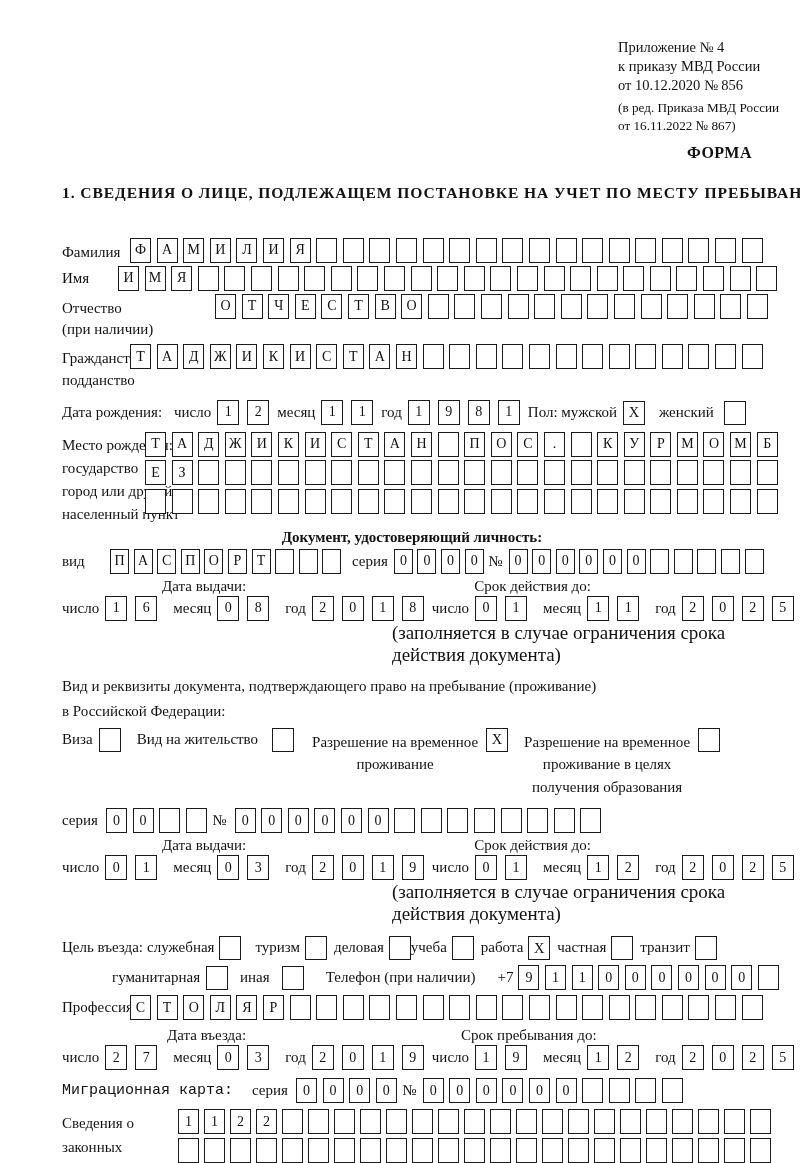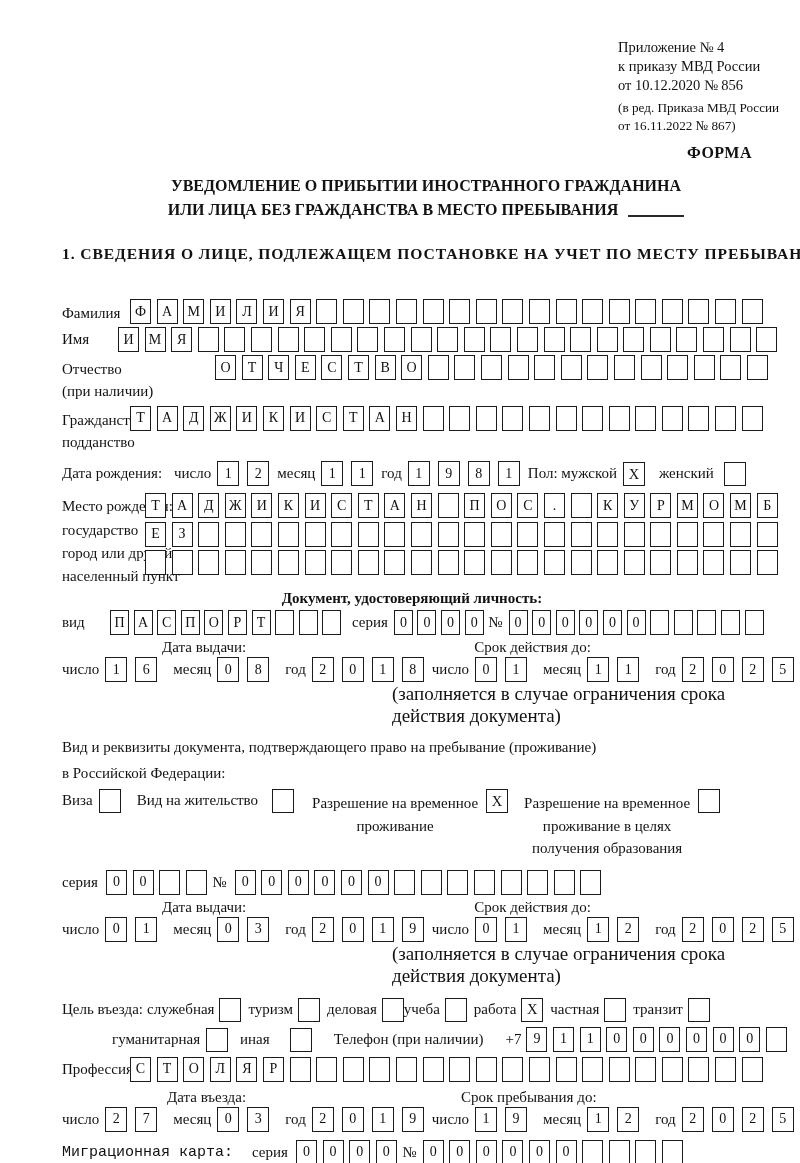--- a/index.html
+++ b/index.html
@@ -51,24 +51,20 @@
   <div class="hdr">
     <div>Приложение № 4</div>
     <div>к приказу МВД России</div>
     <div>от 10.12.2020 № 856</div>
     <div class="sub">(в ред. Приказа МВД России</div>
     <div class="sub2">от 16.11.2022 № 867)</div>
   </div>
 
   <div class="forma">ФОРМА</div>
 
-  <div class="title">
-    <div>УВЕДОМЛЕНИЕ О ПРИБЫТИИ ИНОСТРАННОГО ГРАЖДАНИНА</div>
-    <div><span>ИЛИ ЛИЦА БЕЗ ГРАЖДАНСТВА В МЕСТО ПРЕБЫВАНИЯ</span><span class="title-underline"></span></div>
-  </div>
 
   <div class="sec-heading">1. СВЕДЕНИЯ О ЛИЦЕ, ПОДЛЕЖАЩЕМ ПОСТАНОВКЕ НА УЧЕТ ПО МЕСТУ ПРЕБЫВАНИЯ</div>
 
   <div class="crow" style="margin-top:36px;align-items:center;">
     <span class="lbl" style="width:68px;">Фамилия</span>
     <span class="cells">
         <span class="cell">Ф</span>
         <span class="cell">А</span>
         <span class="cell">М</span>
         <span class="cell">И</span>
@@ -485,38 +481,38 @@
         </span>
     </span>
   </div>
 
   <div class="note" style="margin-left:330px;">(заполняется в случае ограничения срока действия документа)</div>
 
   <div class="crow" style="margin-top:10px;text-align:right;">
     <span class="lbl" style="margin-right:4px;">Цель въезда:</span>
     <span class="lbl" style="margin-right:5px;">служебная</span>
     <span class="checkbox"></span>
-    <span class="lbl" style="margin-left:7px;margin-right:5px;">туризм</span>
+    <span class="lbl" style="margin-left:14px;margin-right:5px;">туризм</span>
     <span class="checkbox"></span>
     <span class="lbl" style="margin-left:7px;margin-right:5px;">деловая</span>
     <span class="checkbox"></span>
     <span class="lbl" style="margin-left:0;margin-right:5px;">учеба</span>
     <span class="checkbox"></span>
     <span class="lbl" style="margin-left:7px;margin-right:5px;">работа</span>
     <span class="checkbox">X</span>
     <span class="lbl" style="margin-left:7px;margin-right:5px;">частная</span>
     <span class="checkbox"></span>
     <span class="lbl" style="margin-left:7px;margin-right:5px;">транзит</span>
     <span class="checkbox"></span>
   </div>
 
   <div class="crow" style="margin-top:5px;">
     <span class="lbl" style="margin-left:50px;margin-right:6px;">гуманитарная</span>
     <span class="checkbox"></span>
-    <span class="lbl" style="margin-left:12px;margin-right:20px;">иная</span>
+    <span class="lbl" style="margin-left:12px;margin-right:12px;">иная</span>
     <span class="checkbox"></span>
     <span class="lbl" style="margin-left:22px;">Телефон (при наличии)</span>
     <span class="lbl" style="margin-left:22px;margin-right:5px;">+7</span>
     <span class="cells">
         <span class="cell">9</span>
         <span class="cell">1</span>
         <span class="cell">1</span>
         <span class="cell">0</span>
         <span class="cell">0</span>
         <span class="cell">0</span>

